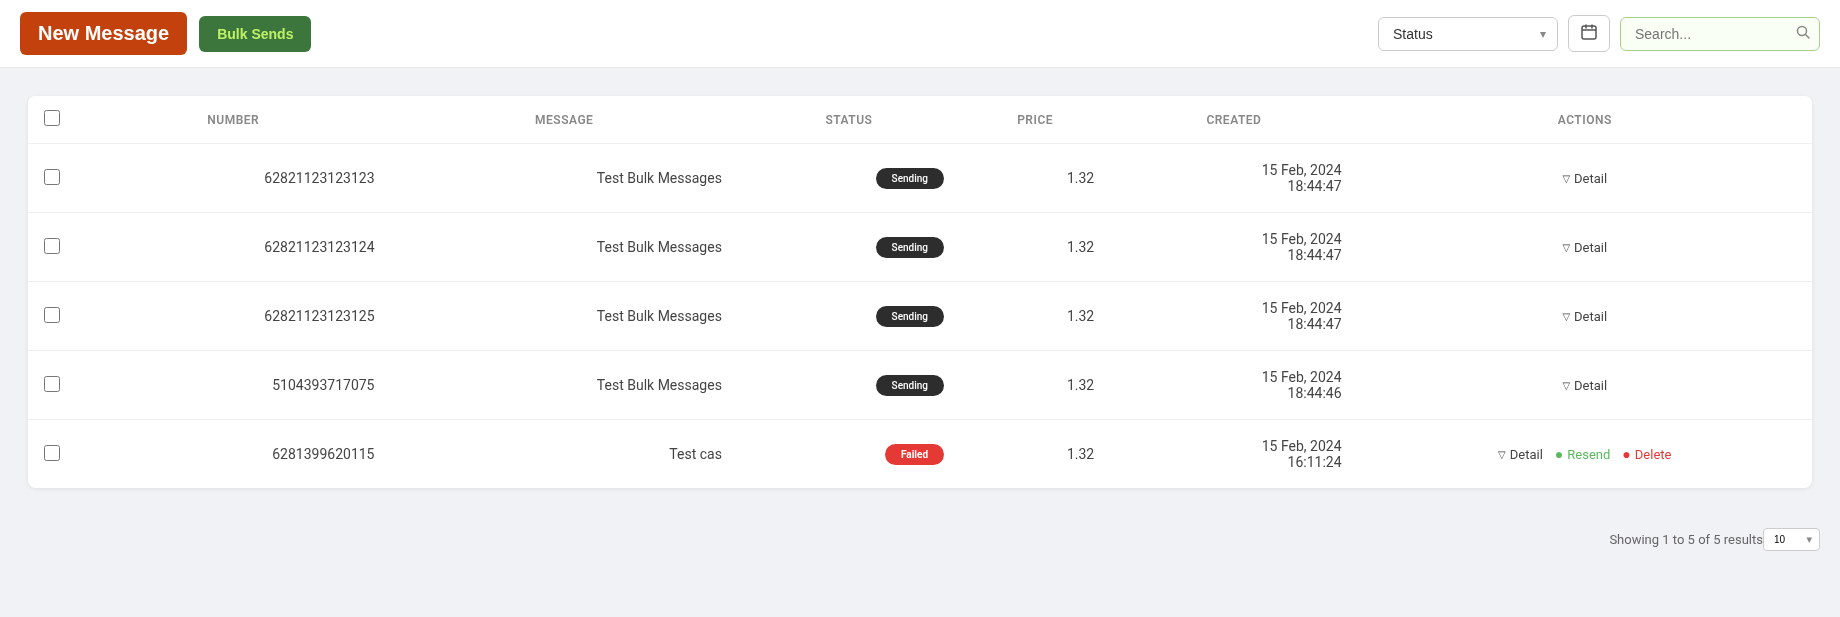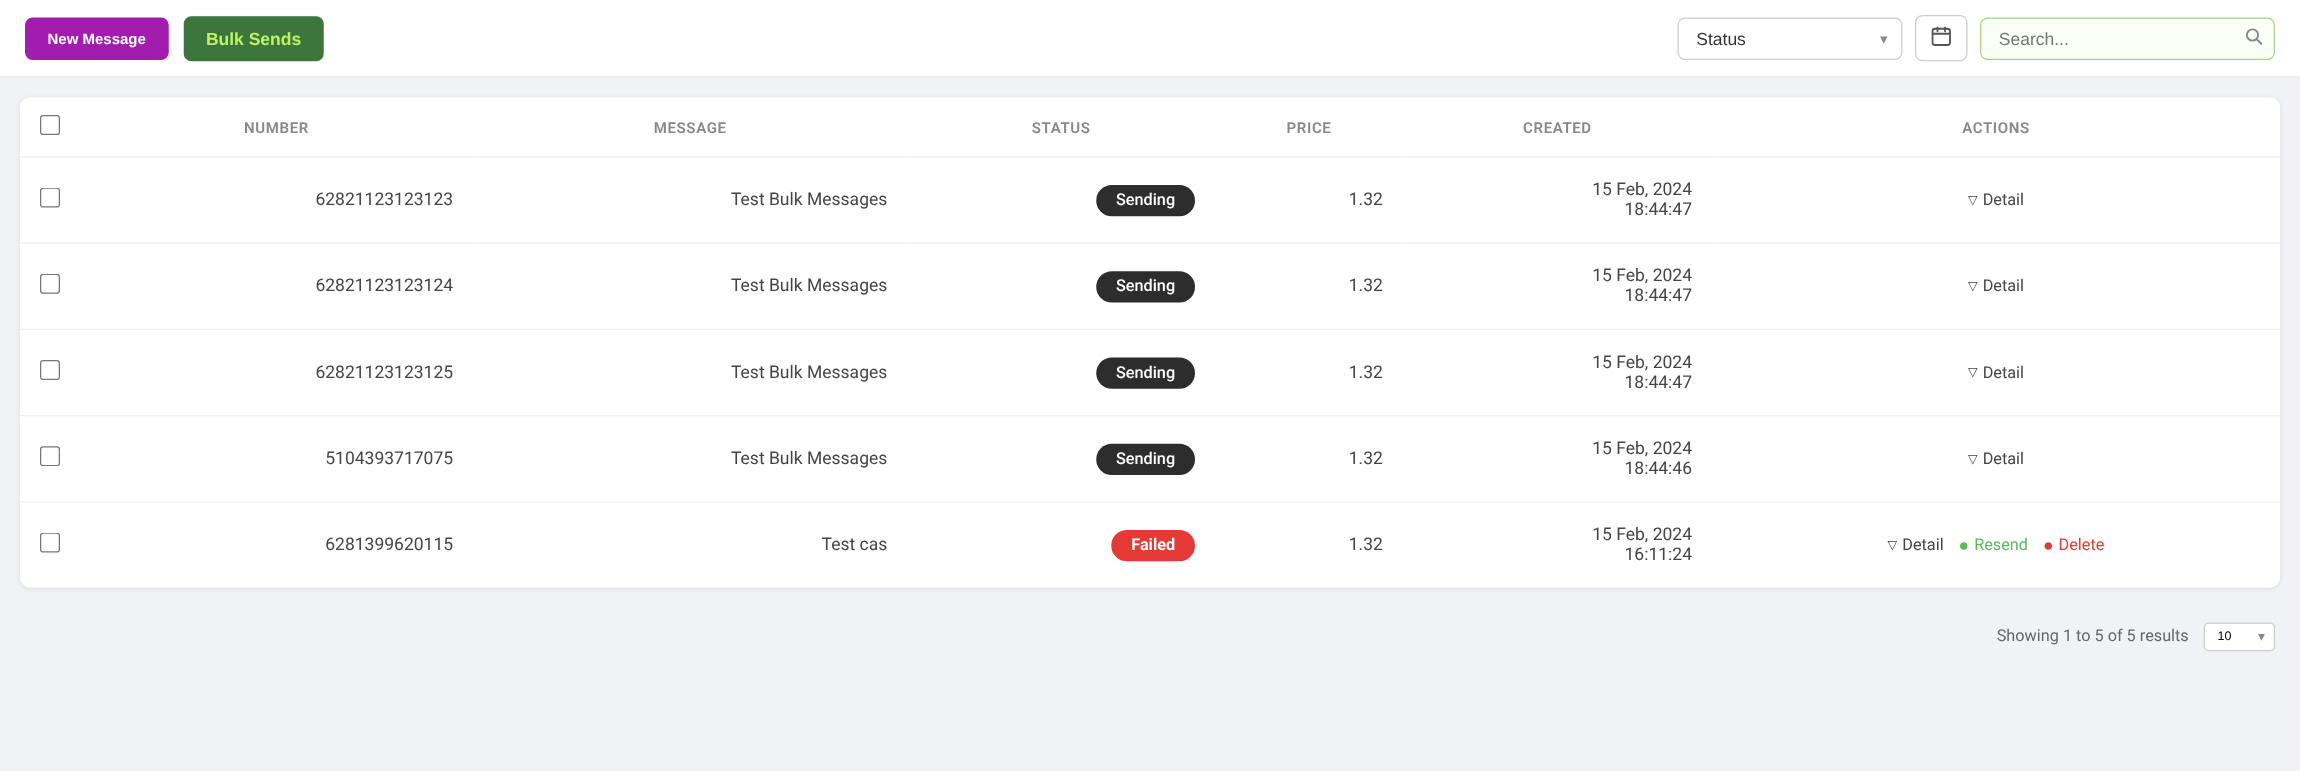--- a/index.html
+++ b/index.html
@@ -12,26 +12,26 @@
     }
     .top-bar {
       background: #fff;
       padding: 12px 20px;
       display: flex;
       align-items: center;
       gap: 12px;
       border-bottom: 1px solid #e8e8e8;
     }
     .btn-new-message {
-      background: #a21caf;
+      background: #c2410c;
       color: #fff;
       border: none;
       border-radius: 6px;
       padding: 10px 18px;
-      font-size: 12px;
+      font-size: 20px;
       font-weight: 600;
       cursor: pointer;
     }
     .btn-bulk-sends {
       background: #3c763d;
       color: #bef264;
       border: none;
       border-radius: 6px;
       padding: 10px 18px;
       font-size: 14px;
@@ -80,35 +80,35 @@
     .search-wrapper {
       position: relative;
       display: flex;
       align-items: center;
     }
     .search-input {
       border: 1px solid #a8d08d;
       border-radius: 6px;
       padding: 8px 36px 8px 14px;
       font-size: 14px;
-      width: 236px;
+      width: 200px;
       background: #f9fff5;
       color: #999;
       outline: none;
     }
     .search-icon {
       position: absolute;
       right: 10px;
       color: #888;
       font-size: 14px;
       pointer-events: none;
     }
     .table-container {
       background: #fff;
-      margin: 16px;
+      margin: 28px;
       border-radius: 8px;
       overflow: hidden;
       box-shadow: 0 1px 4px rgba(0,0,0,0.08);
     }
     table {
       width: 100%;
       border-collapse: collapse;
     }
     thead tr {
       background: #fff;
@@ -147,21 +147,21 @@
     .checkbox-cell input[type="checkbox"] {
       width: 16px;
       height: 16px;
       cursor: pointer;
       accent-color: #5cb85c;
     }
     .status-badge {
       display: inline-block;
       padding: 5px 16px;
       border-radius: 20px;
-      font-size: 13px;
+      font-size: 10px;
       font-weight: 500;
       color: #fff;
     }
     .status-sending {
       background: #2d2d2d;
     }
     .status-failed {
       background: #e53935;
       font-weight: bold;
     }
@@ -196,21 +196,20 @@
       cursor: pointer;
       display: flex;
       align-items: center;
       gap: 4px;
     }
     .footer-bar {
       display: flex;
       align-items: center;
       justify-content: flex-end;
       padding: 12px 20px;
-      gap: 12px;
       color: #666;
       font-size: 13px;
     }
     .per-page-select-wrapper {
       position: relative;
       display: flex;
       align-items: center;
     }
     .per-page-select {
       appearance: none;

